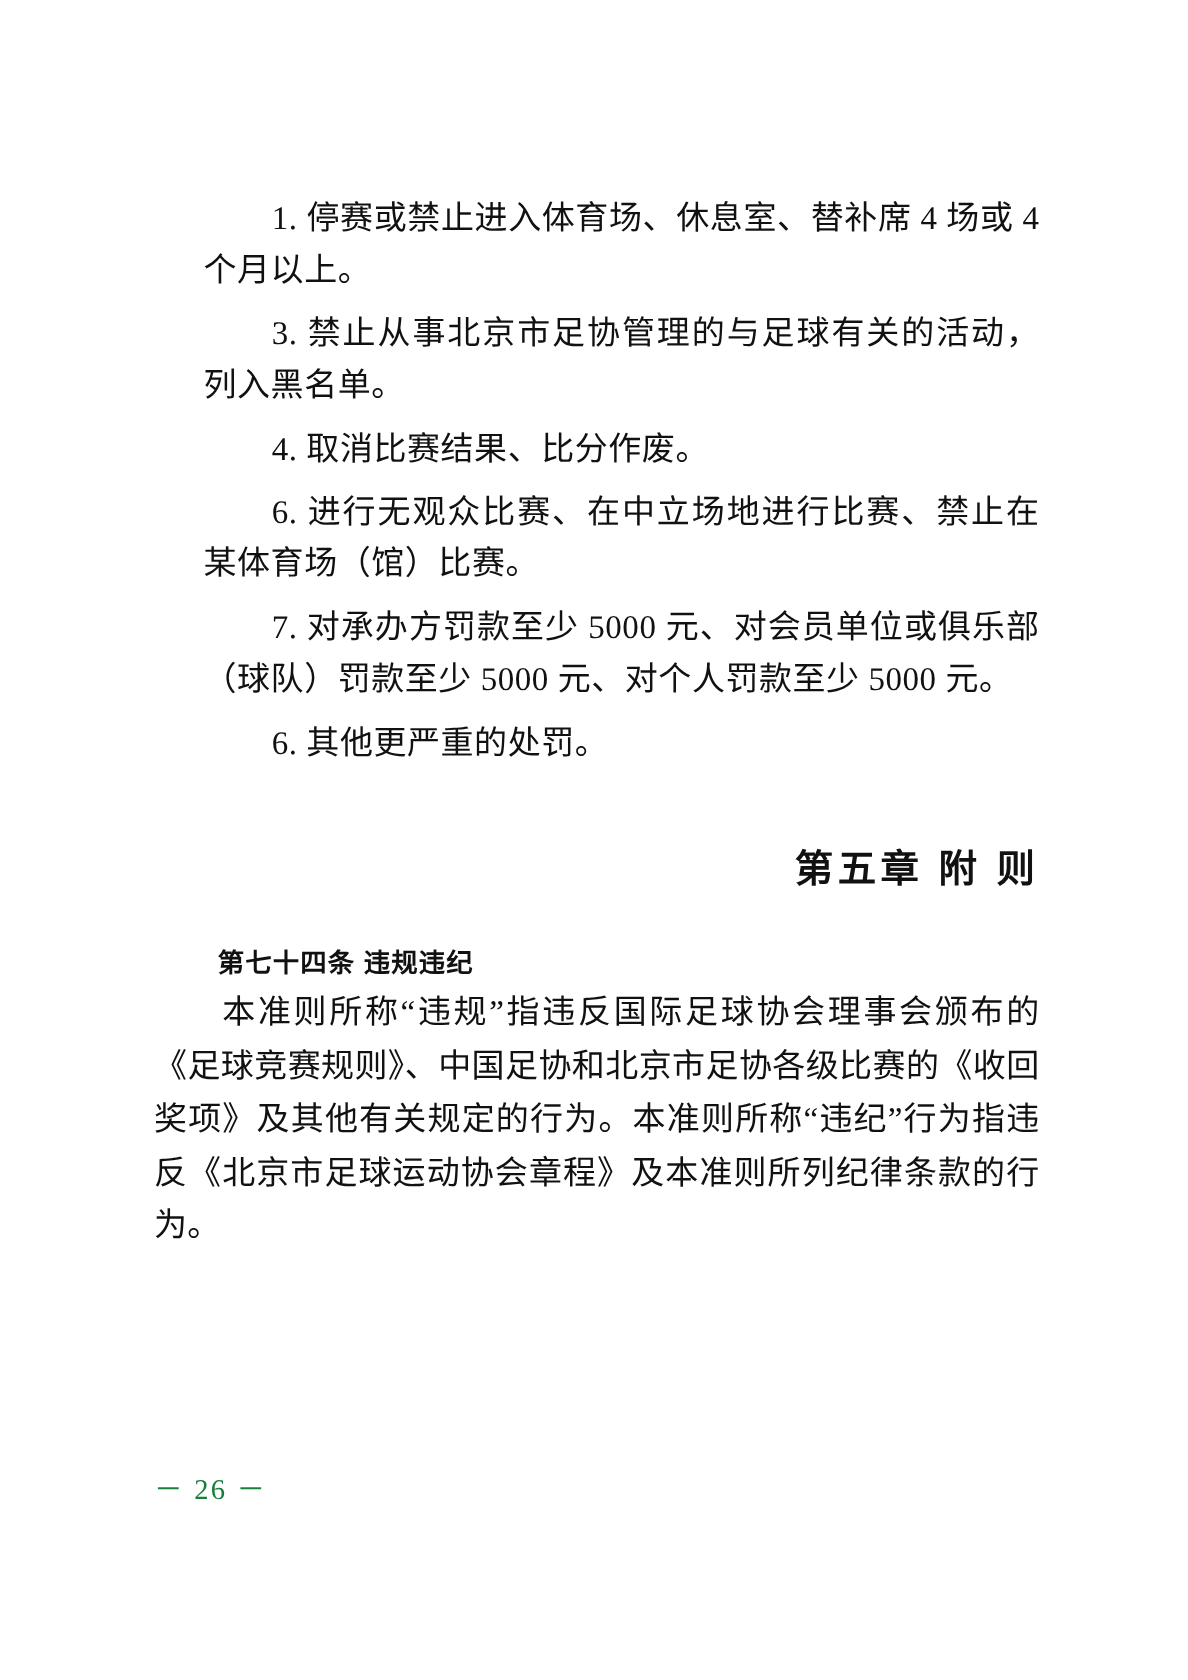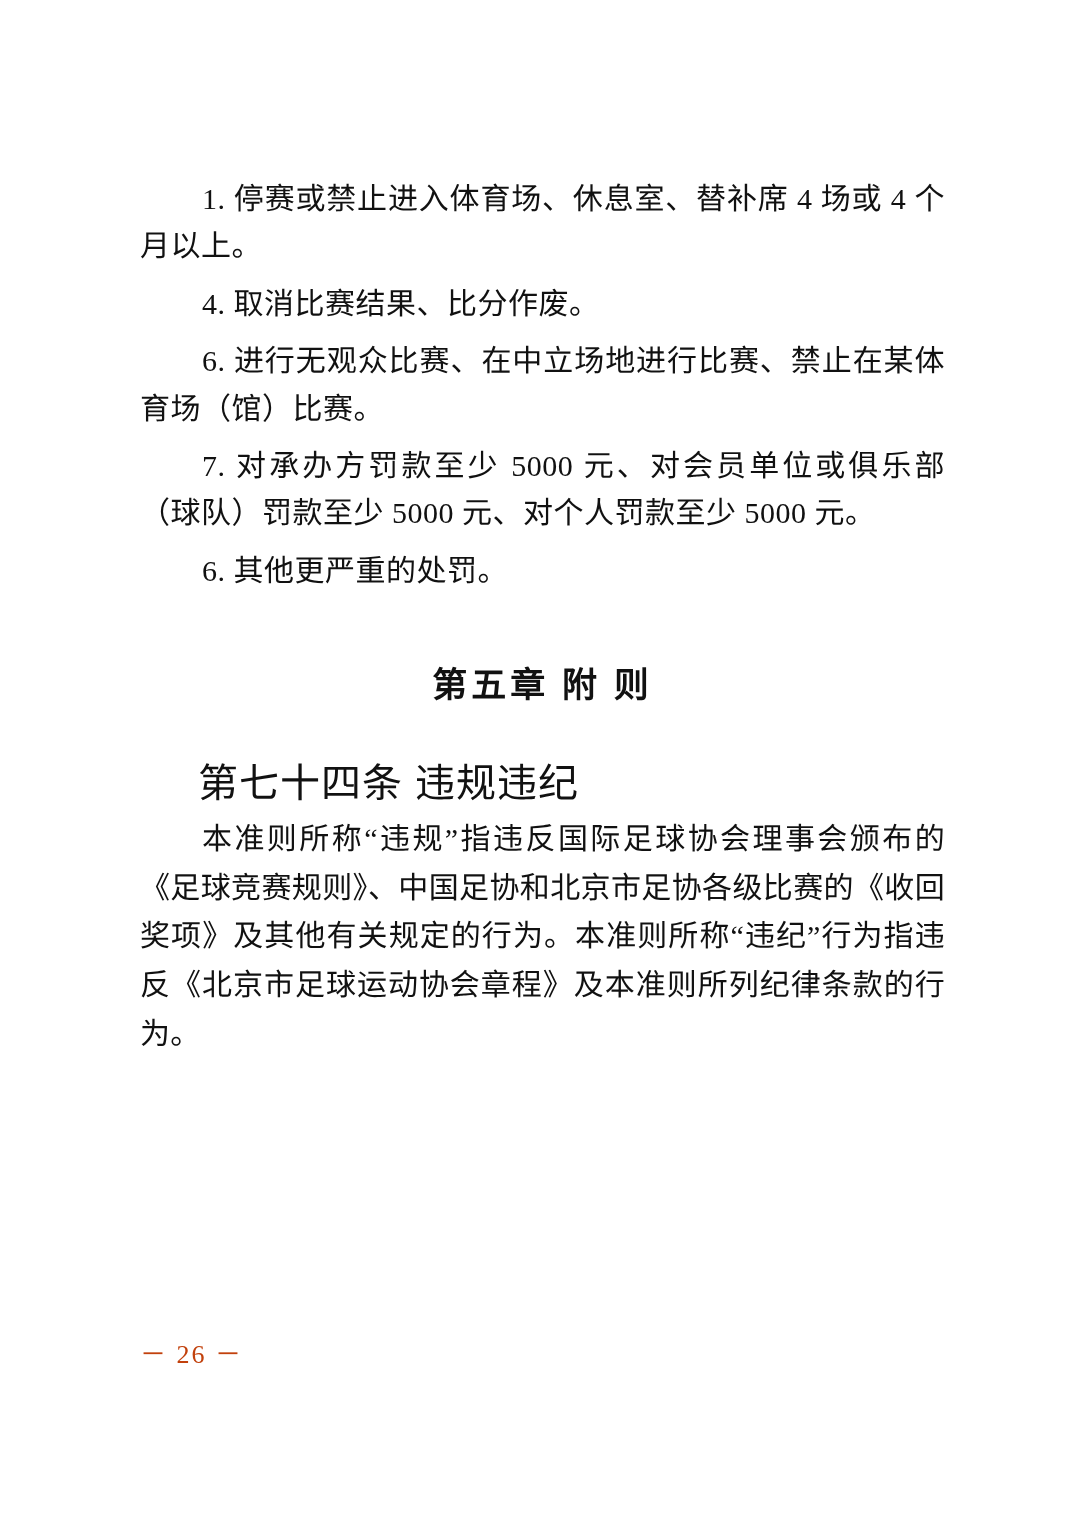--- a/index.html
+++ b/index.html
@@ -26,66 +26,68 @@
   .para {
     font-size: 30px;
     line-height: 1.58;
     text-align: justify;
     text-justify: inter-ideograph;
     margin: 0 0 10px 0;
     letter-spacing: 0.5px;
   }
   .para.indent {
     text-indent: 62px;
+    margin-left: 45px;
   }
   .para.indent-paren {
     text-indent: 50px;
   }
   .chapter-title {
-    text-align: center;
+    text-align: right;
     font-size: 35px;
     font-weight: bold;
     letter-spacing: 4px;
     margin: 62px 0 44px 0;
-    font-family: Liberation Serif, serif;
+    font-family: Liberation Sans, sans-serif;
   }
   .article-heading {
-    font-size: 40px;
-    font-weight: normal;
+    font-size: 24px;
+    font-weight: bold;
     text-indent: 58px;
     margin: 0 0 6px 0;
     letter-spacing: 1px;
     font-family: "Liberation Sans", sans-serif;
   }
   .body-para {
     font-size: 30px;
     line-height: 1.62;
     text-align: justify;
     text-justify: inter-ideograph;
     text-indent: 62px;
     margin: 0;
     letter-spacing: 0.3px;
   }
   .page-number {
     position: absolute;
     left: 140px;
     top: 1333px;
     font-size: 26px;
     letter-spacing: 2px;
-    color: #c2410c;
+    color: #15803d;
   }
 </style>
 </head>
 <body>
 
 <div class="page">
 
   <div class="content">
 
     <p class="para indent">1. 停赛或禁止进入体育场、休息室、替补席 4 场或 4 个月以上。</p>
+    <p class="para indent">3. 禁止从事北京市足协管理的与足球有关的活动，列入黑名单。</p>
     <p class="para indent">4. 取消比赛结果、比分作废。</p>
     <p class="para indent">6. 进行无观众比赛、在中立场地进行比赛、禁止在某体育场（馆）比赛。</p>
     <p class="para indent">7. 对承办方罚款至少 5000 元、对会员单位或俱乐部（球队）罚款至少 5000 元、对个人罚款至少 5000 元。</p>
     <p class="para indent">6. 其他更严重的处罚。</p>
 
     <h1 class="chapter-title">第五章 附 则</h1>
 
     <h2 class="article-heading">第七十四条  违规违纪</h2>
     <p class="body-para">本准则所称“违规”指违反国际足球协会理事会颁布的《足球竞赛规则》、中国足协和北京市足协各级比赛的《收回奖项》及其他有关规定的行为。本准则所称“违纪”行为指违反《北京市足球运动协会章程》及本准则所列纪律条款的行为。</p>
 

